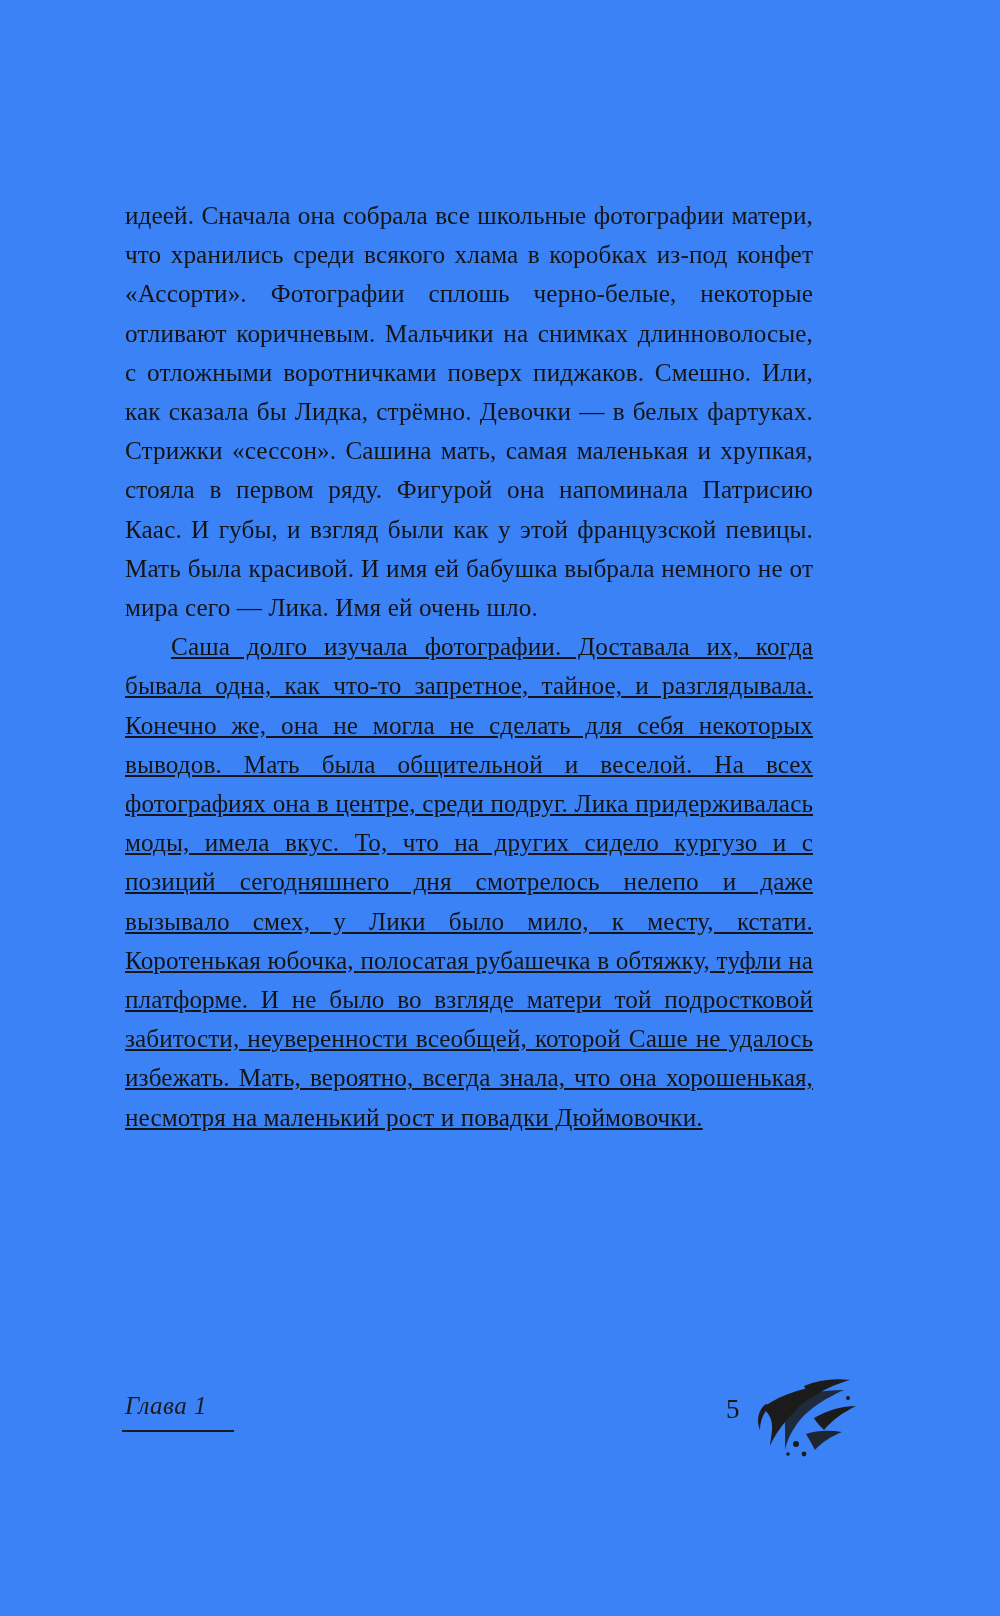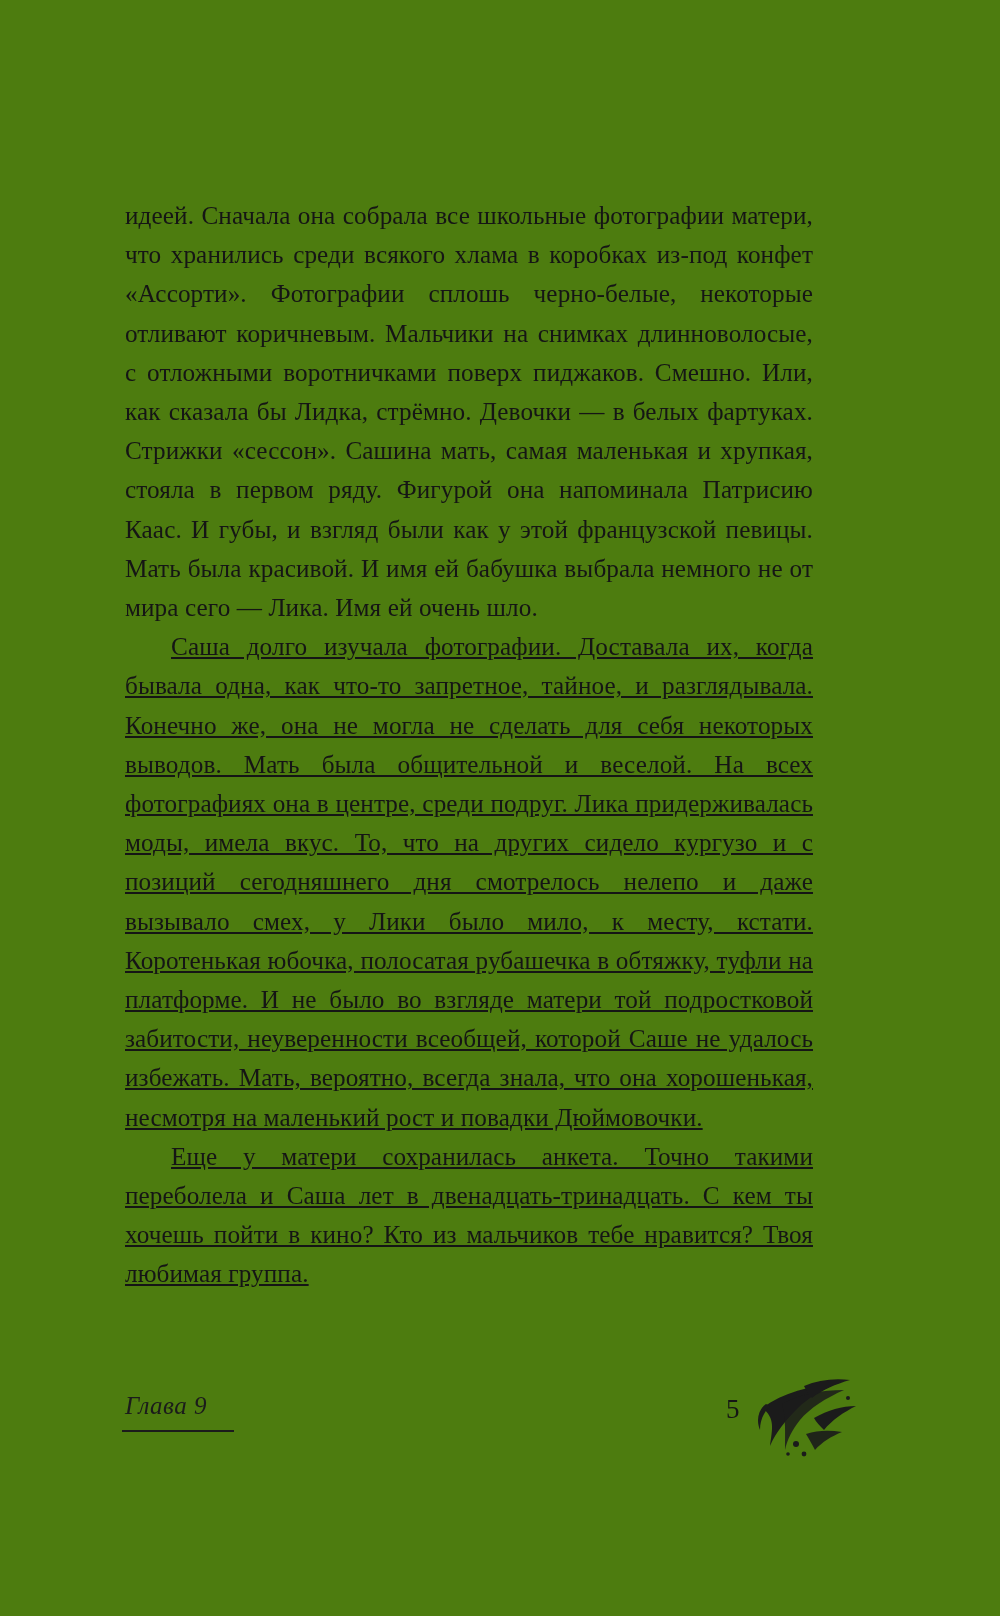--- a/index.html
+++ b/index.html
@@ -4,21 +4,21 @@
 <style>
   html, body {
     margin: 0;
     padding: 0;
     background: #ffffff;
   }
   .page {
     position: relative;
     width: 1000px;
     height: 1616px;
-    background: #4d7c0f;
+    background: #3b82f6;
     overflow: hidden;
     font-family: "Liberation Serif", "DejaVu Serif", serif;
     color: #1b1b1b;
   }
   .text-block {
     position: absolute;
     left: 125px;
     top: 196px;
     width: 688px;
   }
@@ -79,25 +79,24 @@
   .ornament svg { display: block; }
 </style>
 </head>
 <body>
 
 <div class="page">
 
   <div class="text-block">
     <p class="para">идеей. Сначала она собрала все школьные фотогра­фии матери, что хранились среди всякого хлама в ко­робках из-под конфет «Ассорти». Фотографии сплошь черно-белые, некоторые отливают коричневым. Маль­чики на снимках длинноволосые, с отложными ворот­ничками поверх пиджаков. Смешно. Или, как сказала бы Лидка, стрёмно. Девочки — в белых фартуках. Стрижки «сессон». Сашина мать, самая маленькая и хрупкая, стояла в первом ряду. Фигурой она напо­минала Патрисию Каас. И губы, и взгляд были как у этой французской певицы. Мать была красивой. И имя ей бабушка выбрала немного не от мира се­го — Лика. Имя ей очень шло.</p>
     <p class="para">Саша долго изучала фотографии. Доставала их, когда бывала одна, как что-то запретное, тайное, и разглядывала. Конечно же, она не могла не сделать для себя некоторых выводов. Мать была общительной и веселой. На всех фотографиях она в центре, среди подруг. Лика придерживалась моды, имела вкус. То, что на других сидело кургузо и с позиций сегодняш­него дня смотрелось нелепо и даже вызывало смех, у Лики было мило, к месту, кстати. Коротенькая юбоч­ка, полосатая рубашечка в обтяжку, туфли на плат­форме. И не было во взгляде матери той подростковой забитости, неуверенности всеобщей, которой Саше не удалось избежать. Мать, вероятно, всегда знала, что она хорошенькая, несмотря на маленький рост и по­вадки Дюймовочки.</p>
-    <p class="para">Еще у матери сохранилась анкета. Точно такими переболела и Саша лет в двенадцать-тринадцать. С кем ты хочешь пойти в кино? Кто из мальчиков те­бе нравится? Твоя любимая группа.</p>
   </div>
 
   <div class="footer">
-    <div class="chapter-label">Глава 9</div>
+    <div class="chapter-label">Глава 1</div>
     <div class="chapter-rule"></div>
     <div class="page-number">5</div>
     <div class="ornament">
       <svg viewBox="0 0 110 88" width="110" height="88" aria-hidden="true">
         <g fill="#1b1b1b">
           <path d="M10 34 C32 18 58 12 84 10 C70 16 56 24 46 34 C34 46 24 58 18 72 C20 56 24 44 10 34 Z"></path>
           <path d="M30 30 C48 20 70 16 92 16 C74 24 58 34 48 46 C40 56 35 66 33 76 C33 60 34 44 30 30 Z" opacity="0.85"></path>
           <path d="M52 12 C66 6 82 4 98 6 C84 10 70 16 60 24 C56 20 54 16 52 12 Z"></path>
           <path d="M62 44 C76 36 90 32 104 32 C92 38 80 46 72 56 C68 52 64 48 62 44 Z"></path>
           <path d="M54 60 C66 56 78 56 90 58 C80 62 70 68 63 76 C60 70 57 65 54 60 Z" opacity="0.9"></path>

